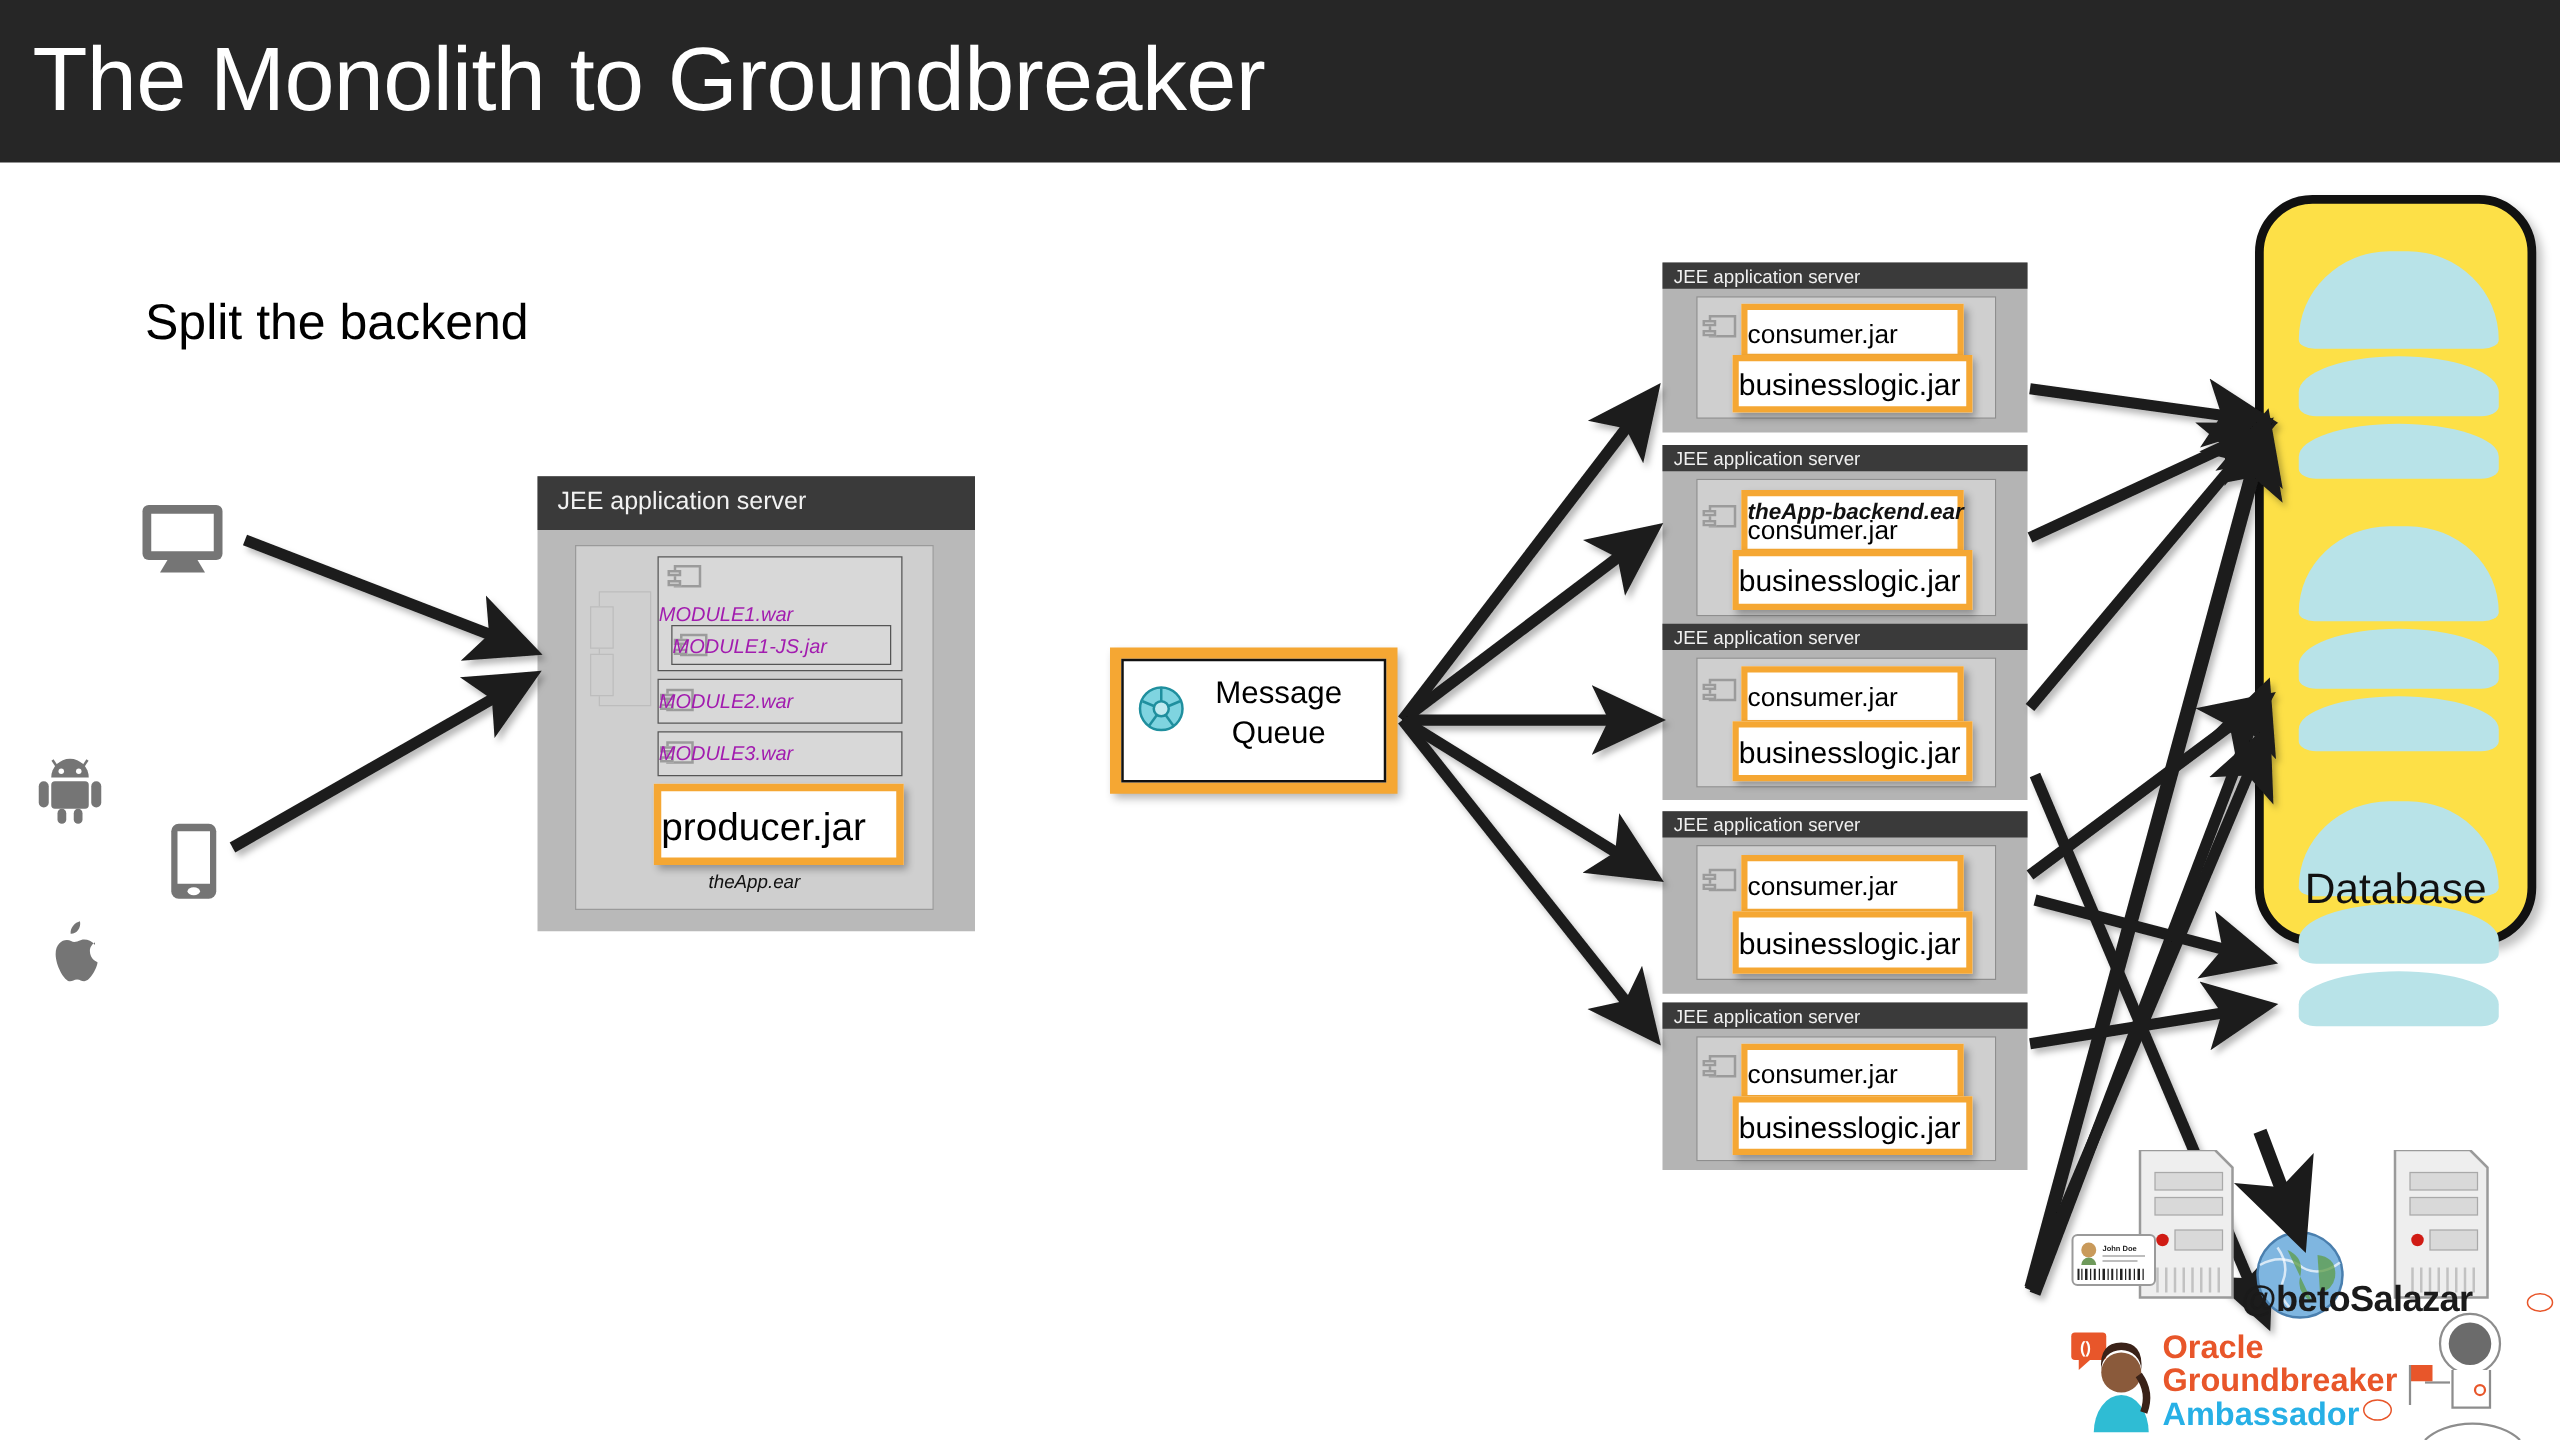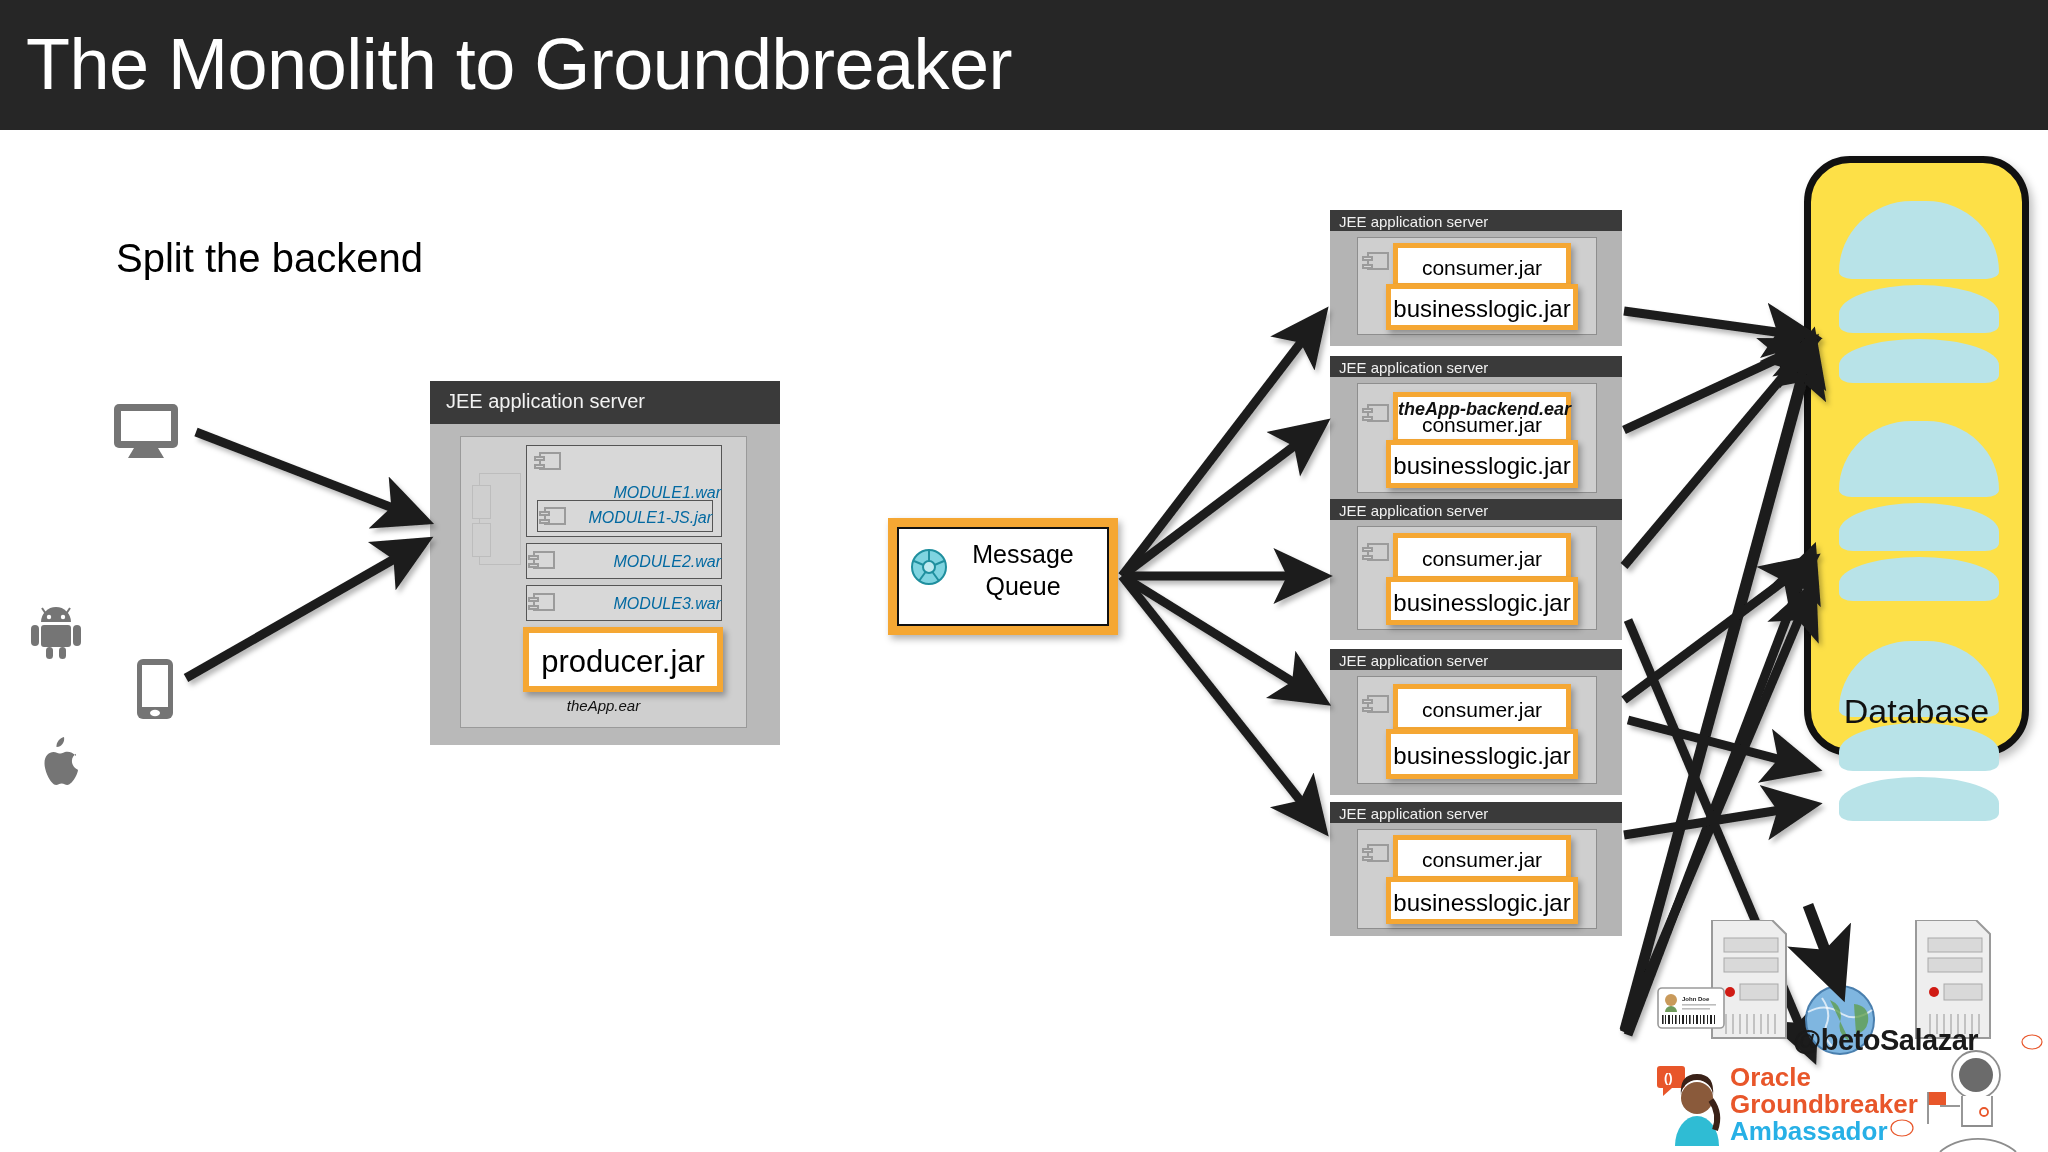--- a/index.html
+++ b/index.html
@@ -39,42 +39,42 @@
     position:absolute;left:30px;top:55px;width:285px;height:290px;
     background:#cfcfcf;border:1px solid #9a9a9a;
   }
   .earlabel{position:absolute;font-style:italic;font-size:15px;color:#111;white-space:nowrap;}
 
   .warbox{
     position:absolute;background:#d8d8d8;border:1px solid #555;
     box-sizing:border-box;
   }
   .warbox .warlabel{
-    position:absolute;left:0;right:0;text-align:right;
-    font-style:italic;font-size:16px;color:#0369a1;
+    position:absolute;left:0;right:0;text-align:left;
+    font-style:italic;font-size:16px;color:#a21caf;
   }
 
   
   .comp-glyph{position:absolute;width:22px;height:18px;border:2px solid #9b9b9b;box-sizing:border-box;}
   .comp-glyph:before,.comp-glyph:after{
     content:"";position:absolute;left:-7px;width:11px;height:5px;border:2px solid #9b9b9b;background:#d8d8d8;box-sizing:border-box;
   }
   .comp-glyph:before{top:2px;}
   .comp-glyph:after{top:10px;}
 
   
   .faint-rect{position:absolute;border:1px solid #bdbdbd;background:transparent;}
 
   
   .jarbox{
     position:absolute;background:#ffffff;border:6px solid #f5a733;
     box-sizing:border-box;box-shadow:3px 4px 6px rgba(0,0,0,0.30);
   }
   .jarbox .jarlabel{
-    position:absolute;left:0;right:0;text-align:center;color:#000;
+    position:absolute;left:0;right:0;text-align:left;color:#000;
     white-space:nowrap;
   }
 
   
   #mq{position:absolute;left:888px;top:518px;width:230px;height:117px;}
   #mq .mq-outer{position:absolute;left:0;top:0;width:230px;height:117px;background:#f5a733;box-shadow:3px 4px 7px rgba(0,0,0,.3);}
   #mq .mq-inner{position:absolute;left:9px;top:9px;width:212px;height:99px;background:#fff;border:2px solid #111;box-sizing:border-box;}
   #mq .mq-text{position:absolute;left:60px;top:20px;width:150px;text-align:center;font-size:25px;line-height:32px;color:#000;}
 
   

